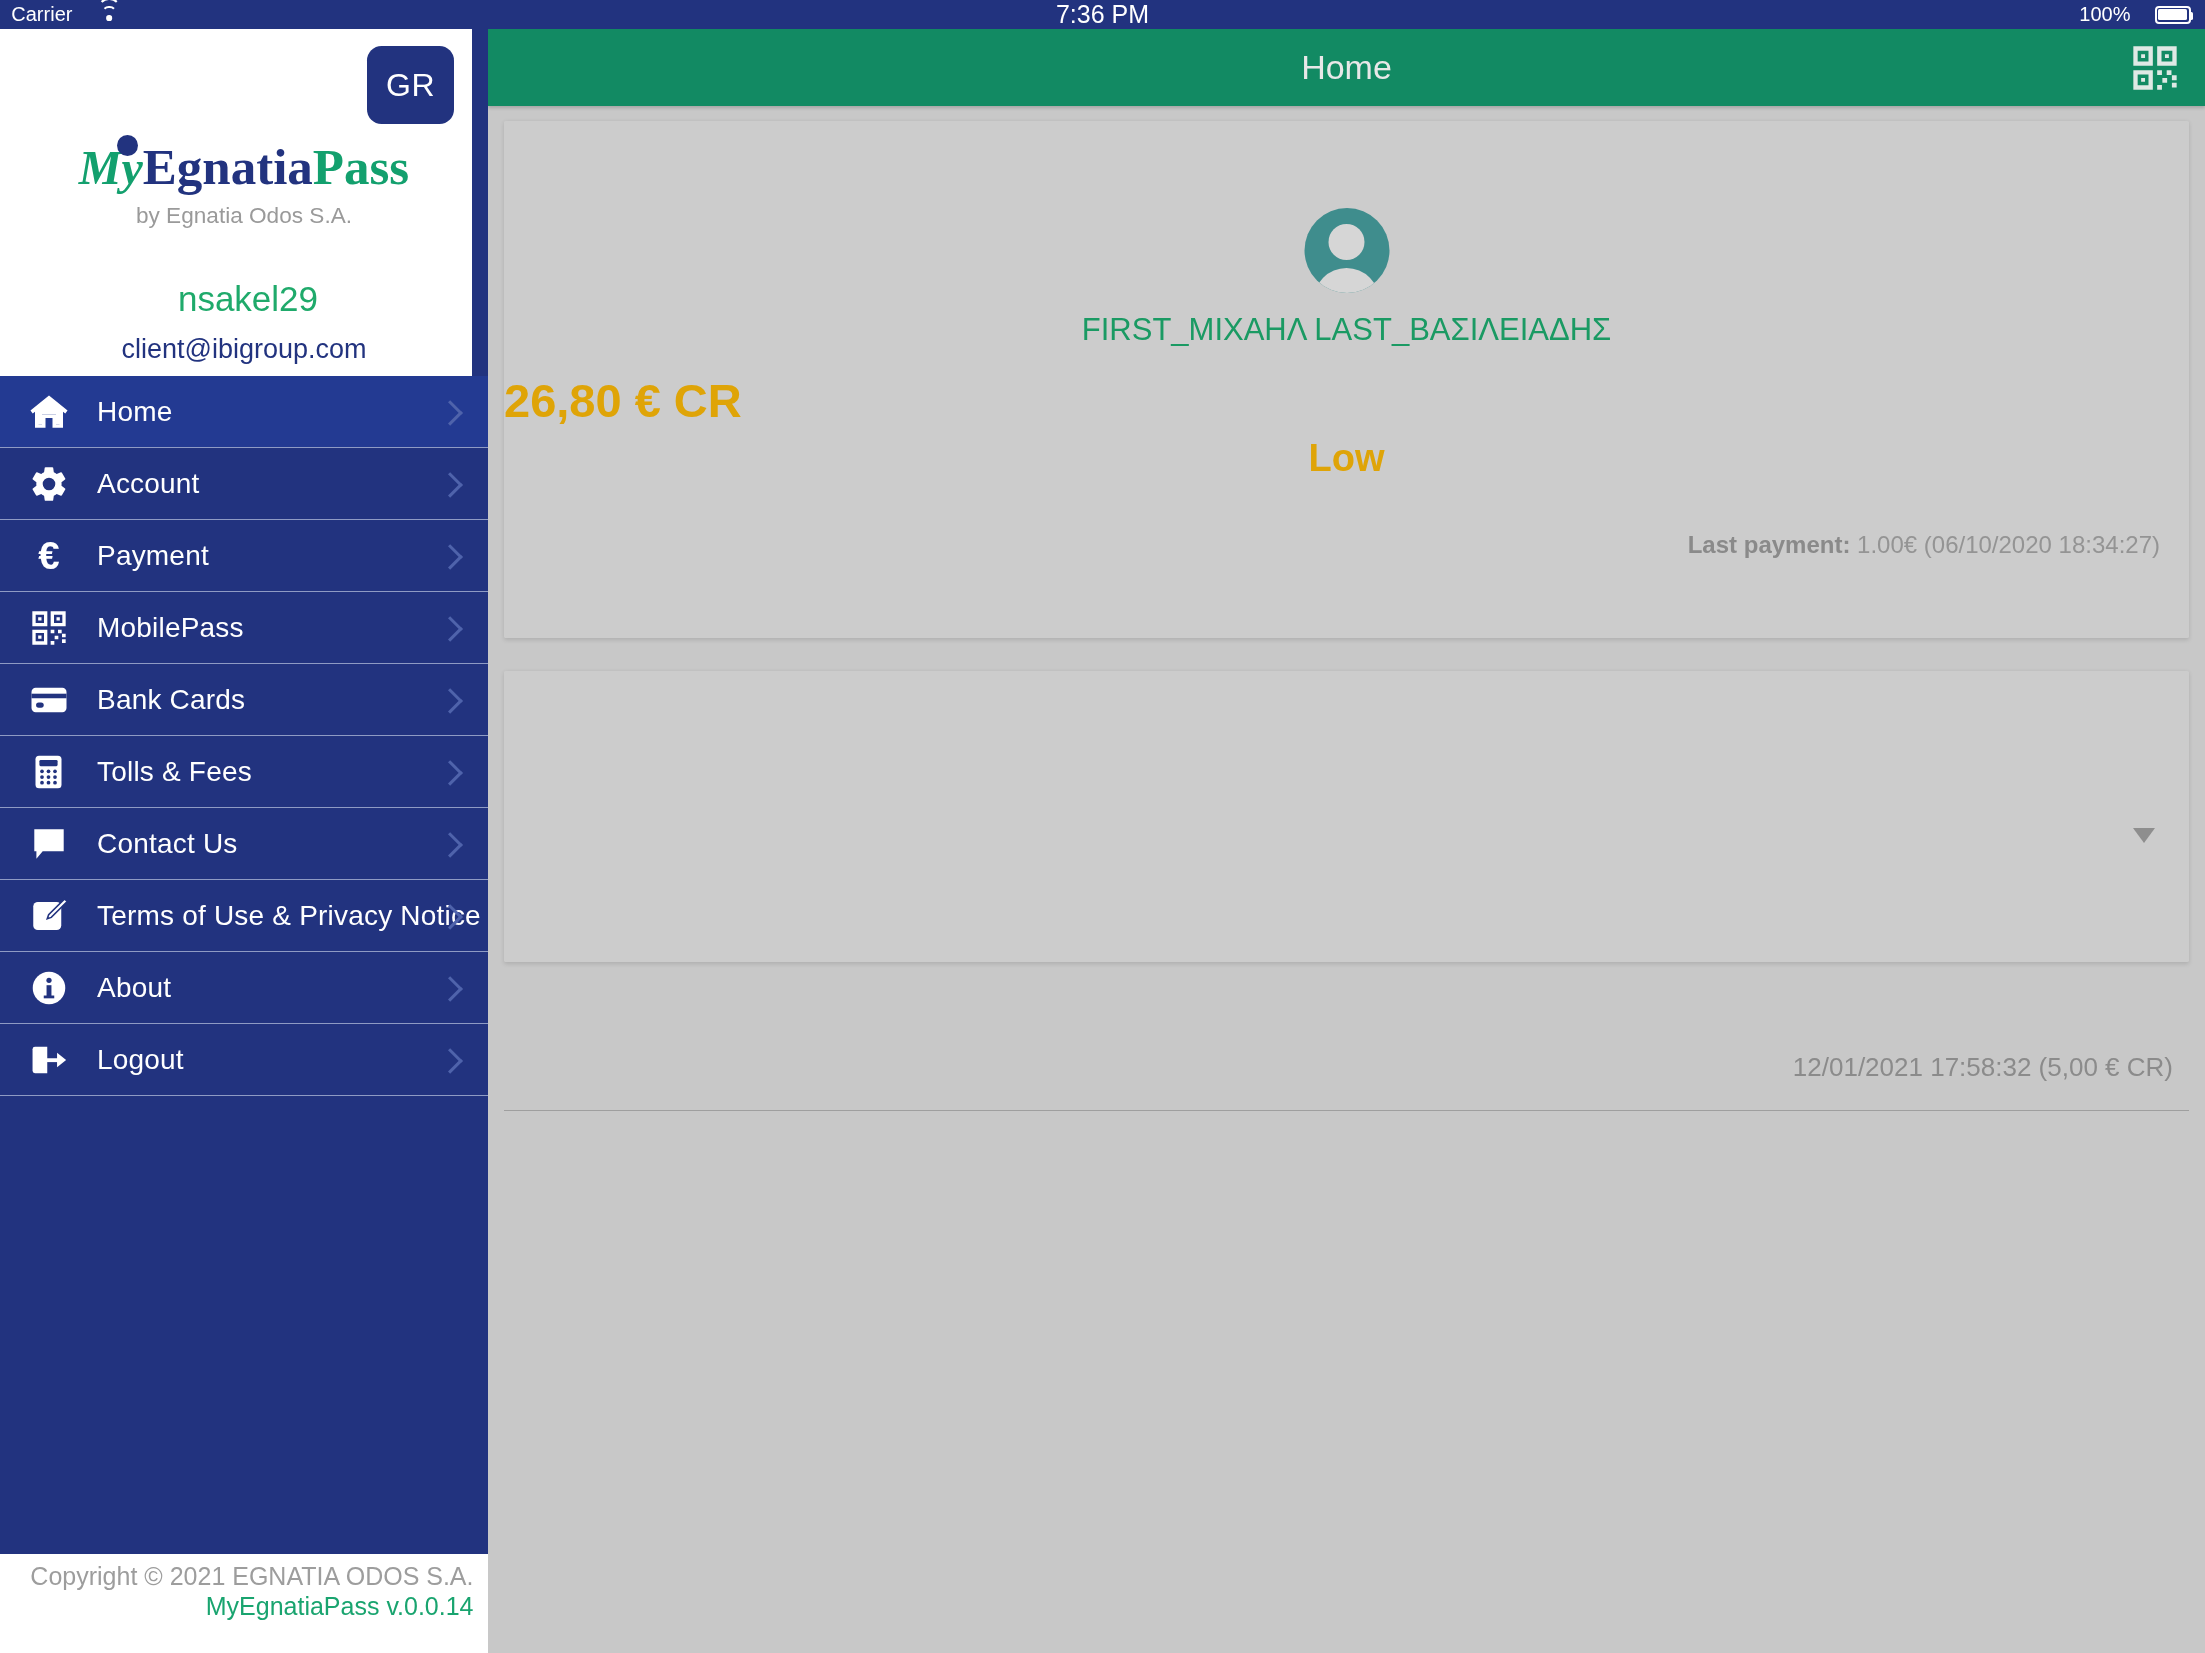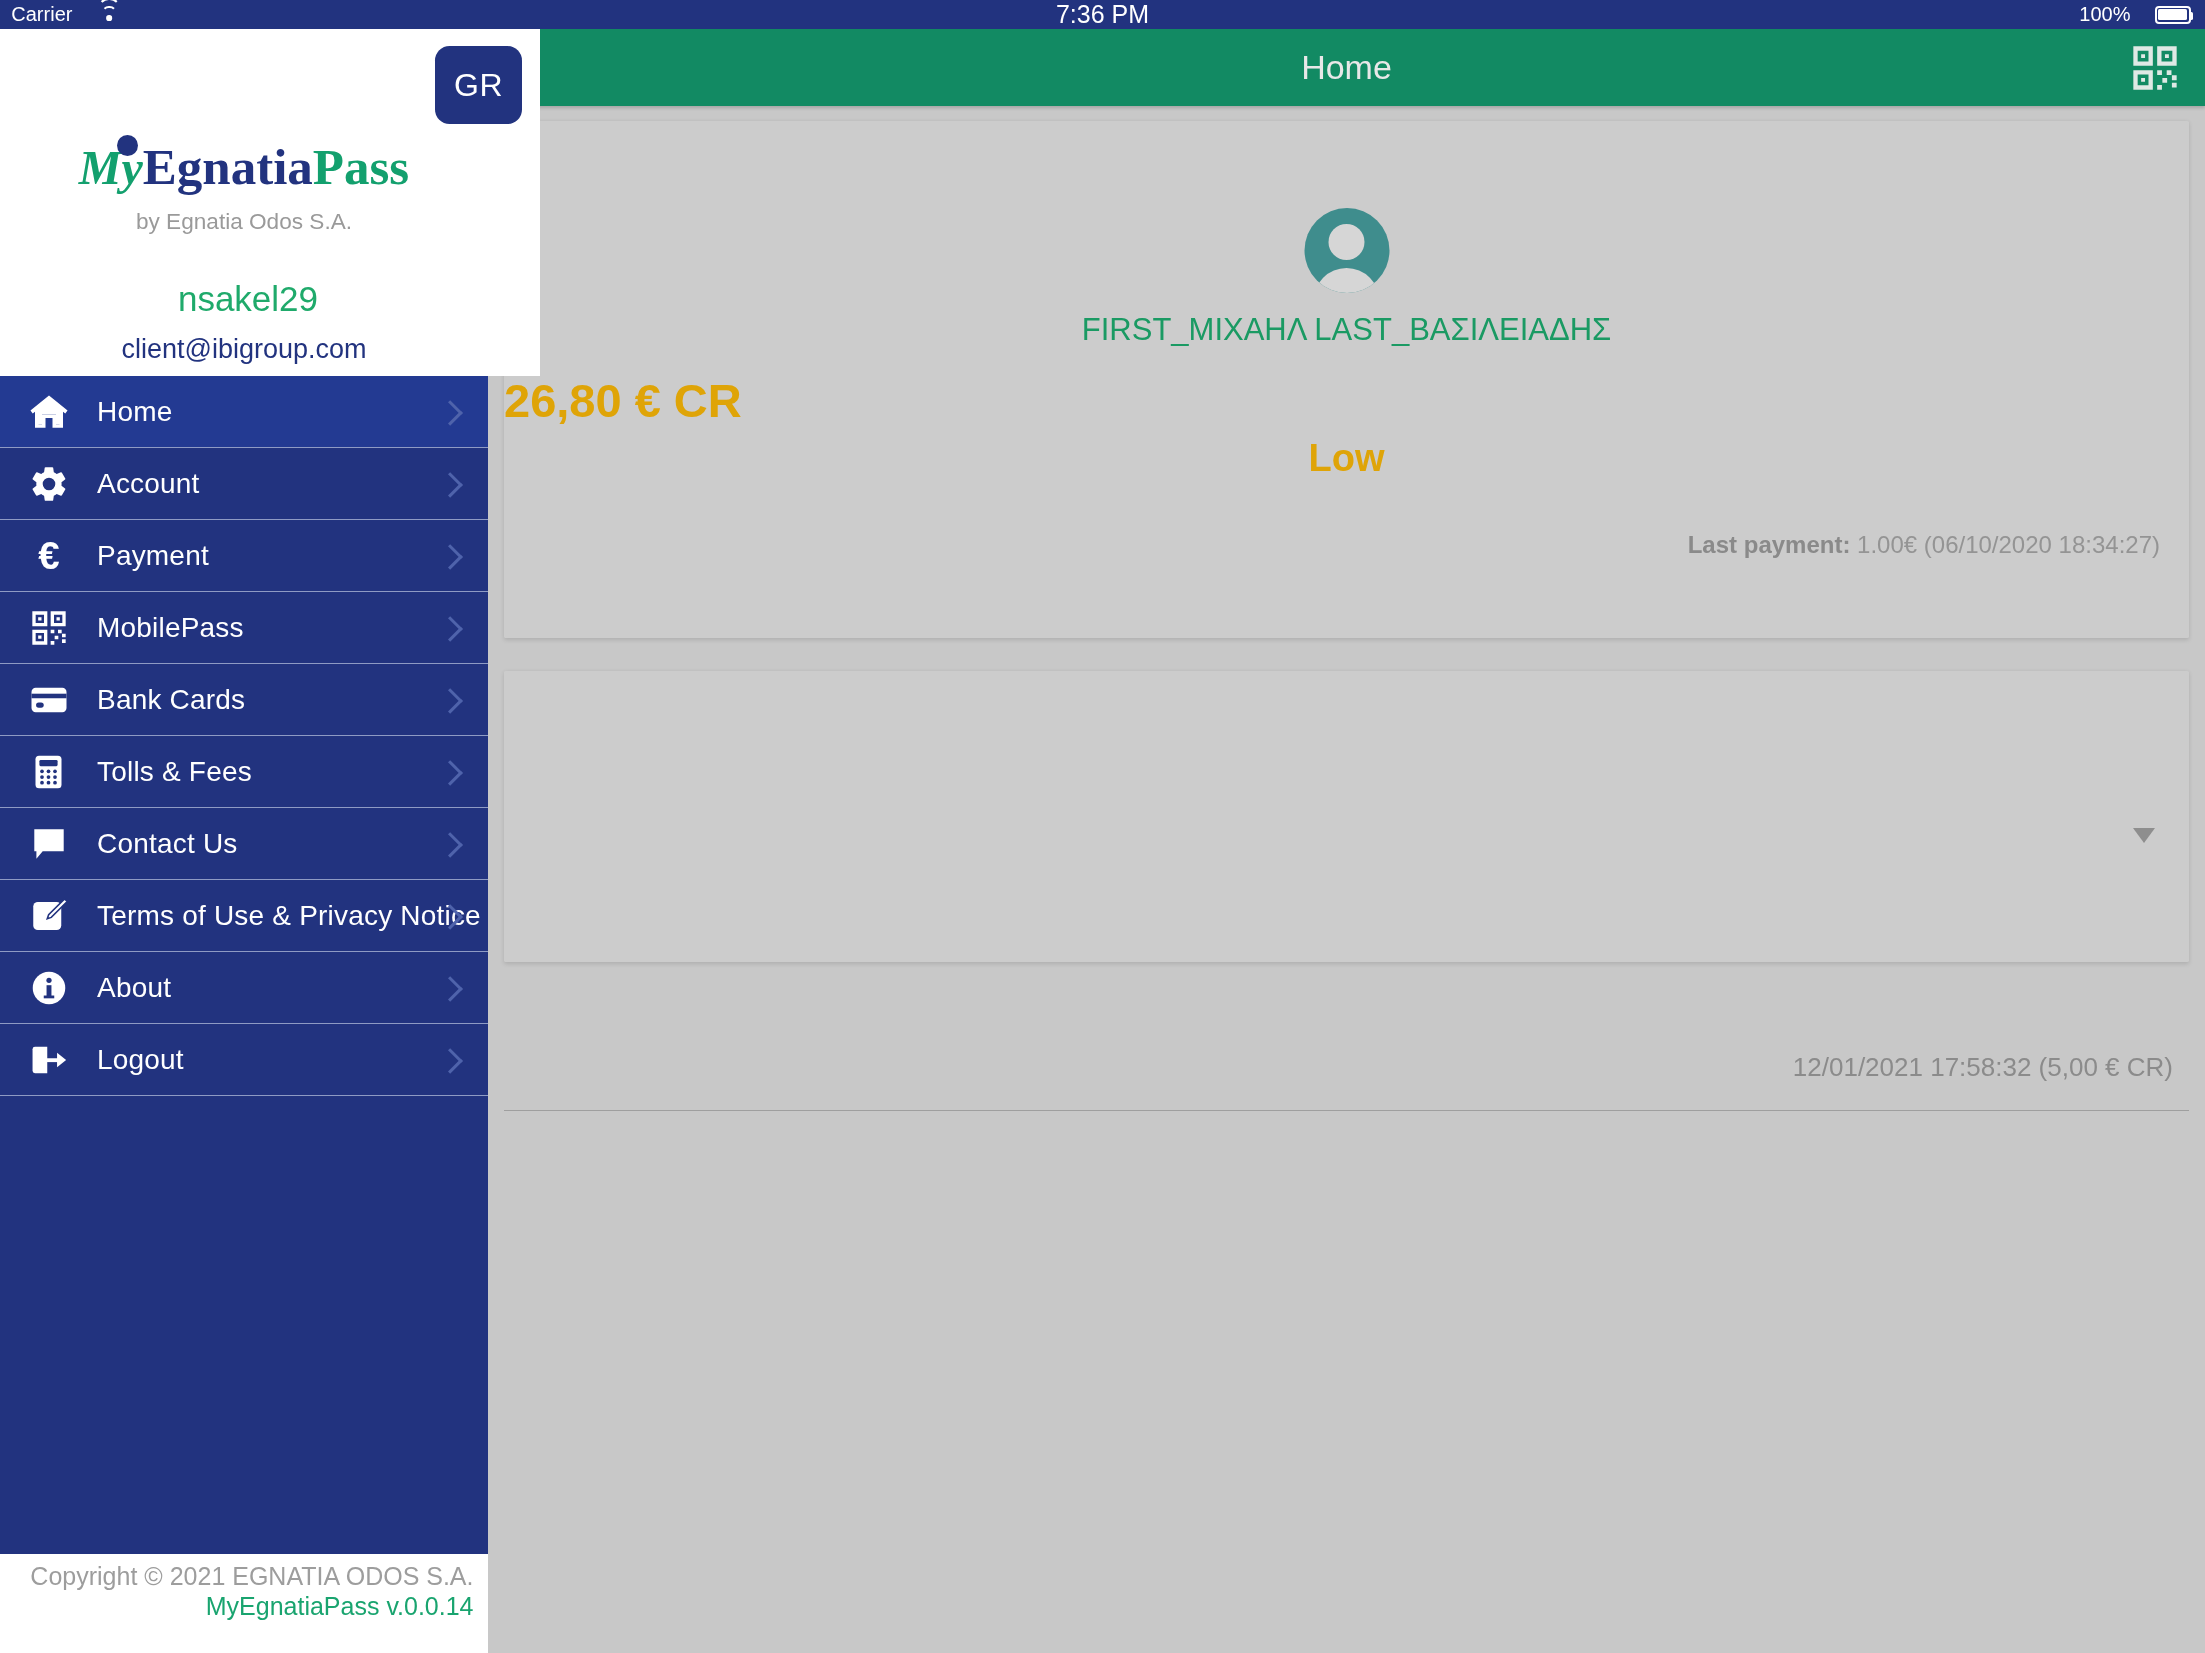--- a/index.html
+++ b/index.html
@@ -46,21 +46,21 @@
 
   
   .sidebar {
     position: absolute; top: 29px; left: 0;
     width: 488px; height: 1624px;
     background: #22337f;
     z-index: 30;
     display: flex; flex-direction: column;
   }
   .sidebar-head {
-    background: #ffffff; width: 540px; height: 347px;
+    background: #ffffff; width: 472px; height: 347px;
     position: relative; flex: none;
   }
   .lang-btn {
     position: absolute; top: 17px; right: 18px;
     width: 87px; height: 78px;
     background: #22337f; border-radius: 14.5px;
     color: #ffffff; font-size: 32px;
     display:flex; align-items:center; justify-content:center;
     letter-spacing: 0.4px;
   }
@@ -70,21 +70,21 @@
     font-family: "Liberation Serif", serif; font-style: italic;
     color: #13a06e; font-size: 48px; font-weight: 700; position: relative;
   }
   .logo-my::after{
     content:""; position:absolute; right:4.8px; top:-6.5px;
     width:21px; height:21px; border-radius:50%;
     background: #22337f;
   }
   .logo-eg { color:#22337f; font-weight:700; }
   .logo-pass { color:#13a06e; font-weight:700; }
-  .logo-sub { margin-top: 16px; font-size: 22.6px; color: #9a9a9a; }
+  .logo-sub { margin-top: 10px; font-size: 22.6px; color: #9a9a9a; }
   .user-name {
     position:absolute; top: 250px; left:0; width:488px; text-align:center;
     font-size: 35px; color: #1faa6b; padding-left: 8px;
   }
   .user-email {
     position:absolute; top: 305px; left:0; width:488px; text-align:center;
     font-size: 27px; color: #22337f;
   }
 
   .menu { flex: none; }

